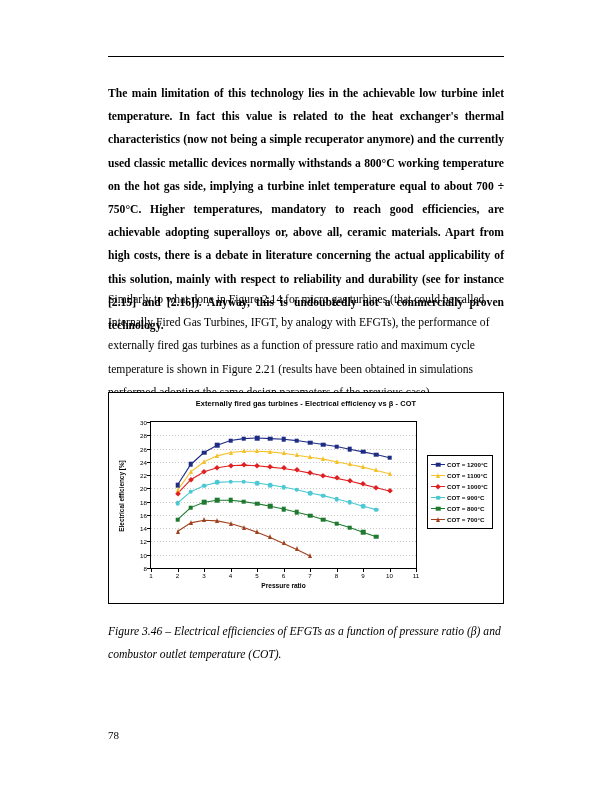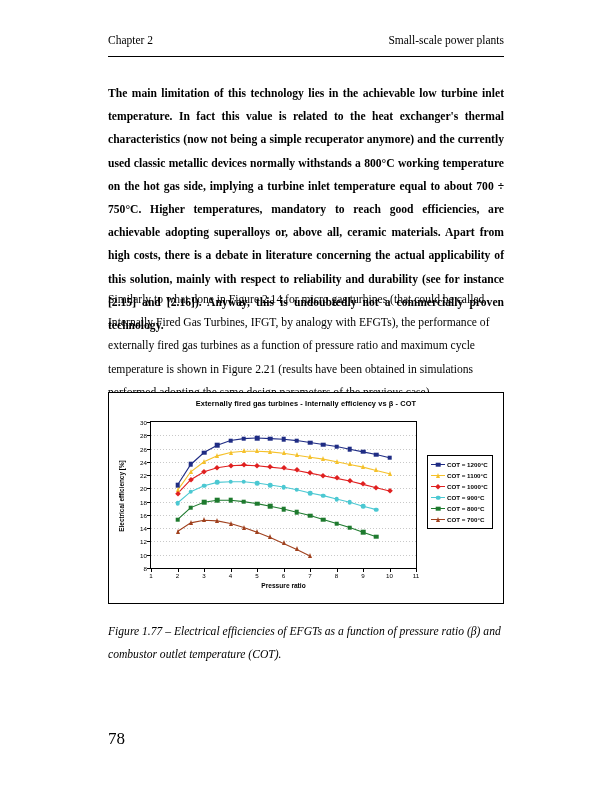--- a/index.html
+++ b/index.html
@@ -90,44 +90,40 @@
 
   svg.series-layer{position:absolute;left:0;top:0;overflow:visible;}
 
   
   .caption{
     position:absolute;left:108px;top:620px;width:396px;
     font-size:11.6px;line-height:23.2px;font-style:italic;text-align:left;
   }
   
   .folio{
-    position:absolute;left:108px;top:729px;font-size:17px;
+    position:absolute;left:108px;top:729px;font-size:11px;
   }
 </style>
 </head>
 <body>
 
 <div class="page">
 
-  <div class="header">
-    <span>Chapter 2</span>
-    <span>Small-scale power plants</span>
-  </div>
   <div class="header-rule"></div>
 
   <div class="body-text" id="para1">
     <p>The main limitation of this technology lies in the achievable low turbine inlet temperature. In fact this value is related to the heat exchanger's thermal characteristics (now not being a simple recuperator anymore) and the currently used classic metallic devices normally withstands a 800°C working temperature on the hot gas side, implying a turbine inlet temperature equal to about 700 ÷ 750°C. Higher temperatures, mandatory to reach good efficiencies, are achievable adopting superalloys or, above all, ceramic materials. Apart from high costs, there is a debate in literature concerning the actual applicability of this solution, mainly with respect to reliability and durability (see for instance [2.15] and [2.16]). Anyway, this is undoubtedly not a commercially proven technology.</p>
   </div>
 
   <div class="body-text" id="para2">
     <p class="last">Similarly to what done in Figure 2.14 for micro gas turbines (that could be called Internally Fired Gas Turbines, IFGT, by analogy with EFGTs), the performance of externally fired gas turbines as a function of pressure ratio and maximum cycle temperature is shown in Figure 2.21 (results have been obtained in simulations performed adopting the same design parameters of the previous case).</p>
   </div>
 
   <div class="figure-box">
-    <div class="chart-title">Externally fired gas turbines - Internally efficiency vs β - COT</div>
+    <div class="chart-title">Externally fired gas turbines - Electrical efficiency vs β - COT</div>
 
     <div class="plot-frame" id="plot">
       <div class="ylabel-txt">Electrical efficiency [%]</div>
       <div class="xlabel-txt">Pressure ratio</div>
     <div class="ytick" style="top: 146px;">8</div>
         <div class="ytick-mark" style="top: 146px;"></div>
         <div class="gridline" style="top: 132.727px;"></div>
         <div class="ytick" style="top: 132.727px;">10</div>
         <div class="ytick-mark" style="top: 132.727px;"></div>
         <div class="gridline" style="top: 119.455px;"></div>
@@ -324,17 +320,17 @@
         <div class="legend-row">
           <span class="legend-swatch">
             <span class="ln" style="background: rgb(160, 65, 30);"></span>
             <span class="mk mk-tri" style="border-bottom: 5px solid rgb(160, 65, 30);"></span>
           </span>
           <span>COT = 700°C</span>
         </div>
       </div>
   </div>
 
-  <div class="caption">Figure 1.77 – Electrical efficiencies of EFGTs as a function of pressure ratio (β) and combustor outlet temperature (COT).</div>
+  <div class="caption">Figure 3.46 – Electrical efficiencies of EFGTs as a function of pressure ratio (β) and combustor outlet temperature (COT).</div>
 
   <div class="folio">78</div>
 
 </div>
 
 </body></html>

